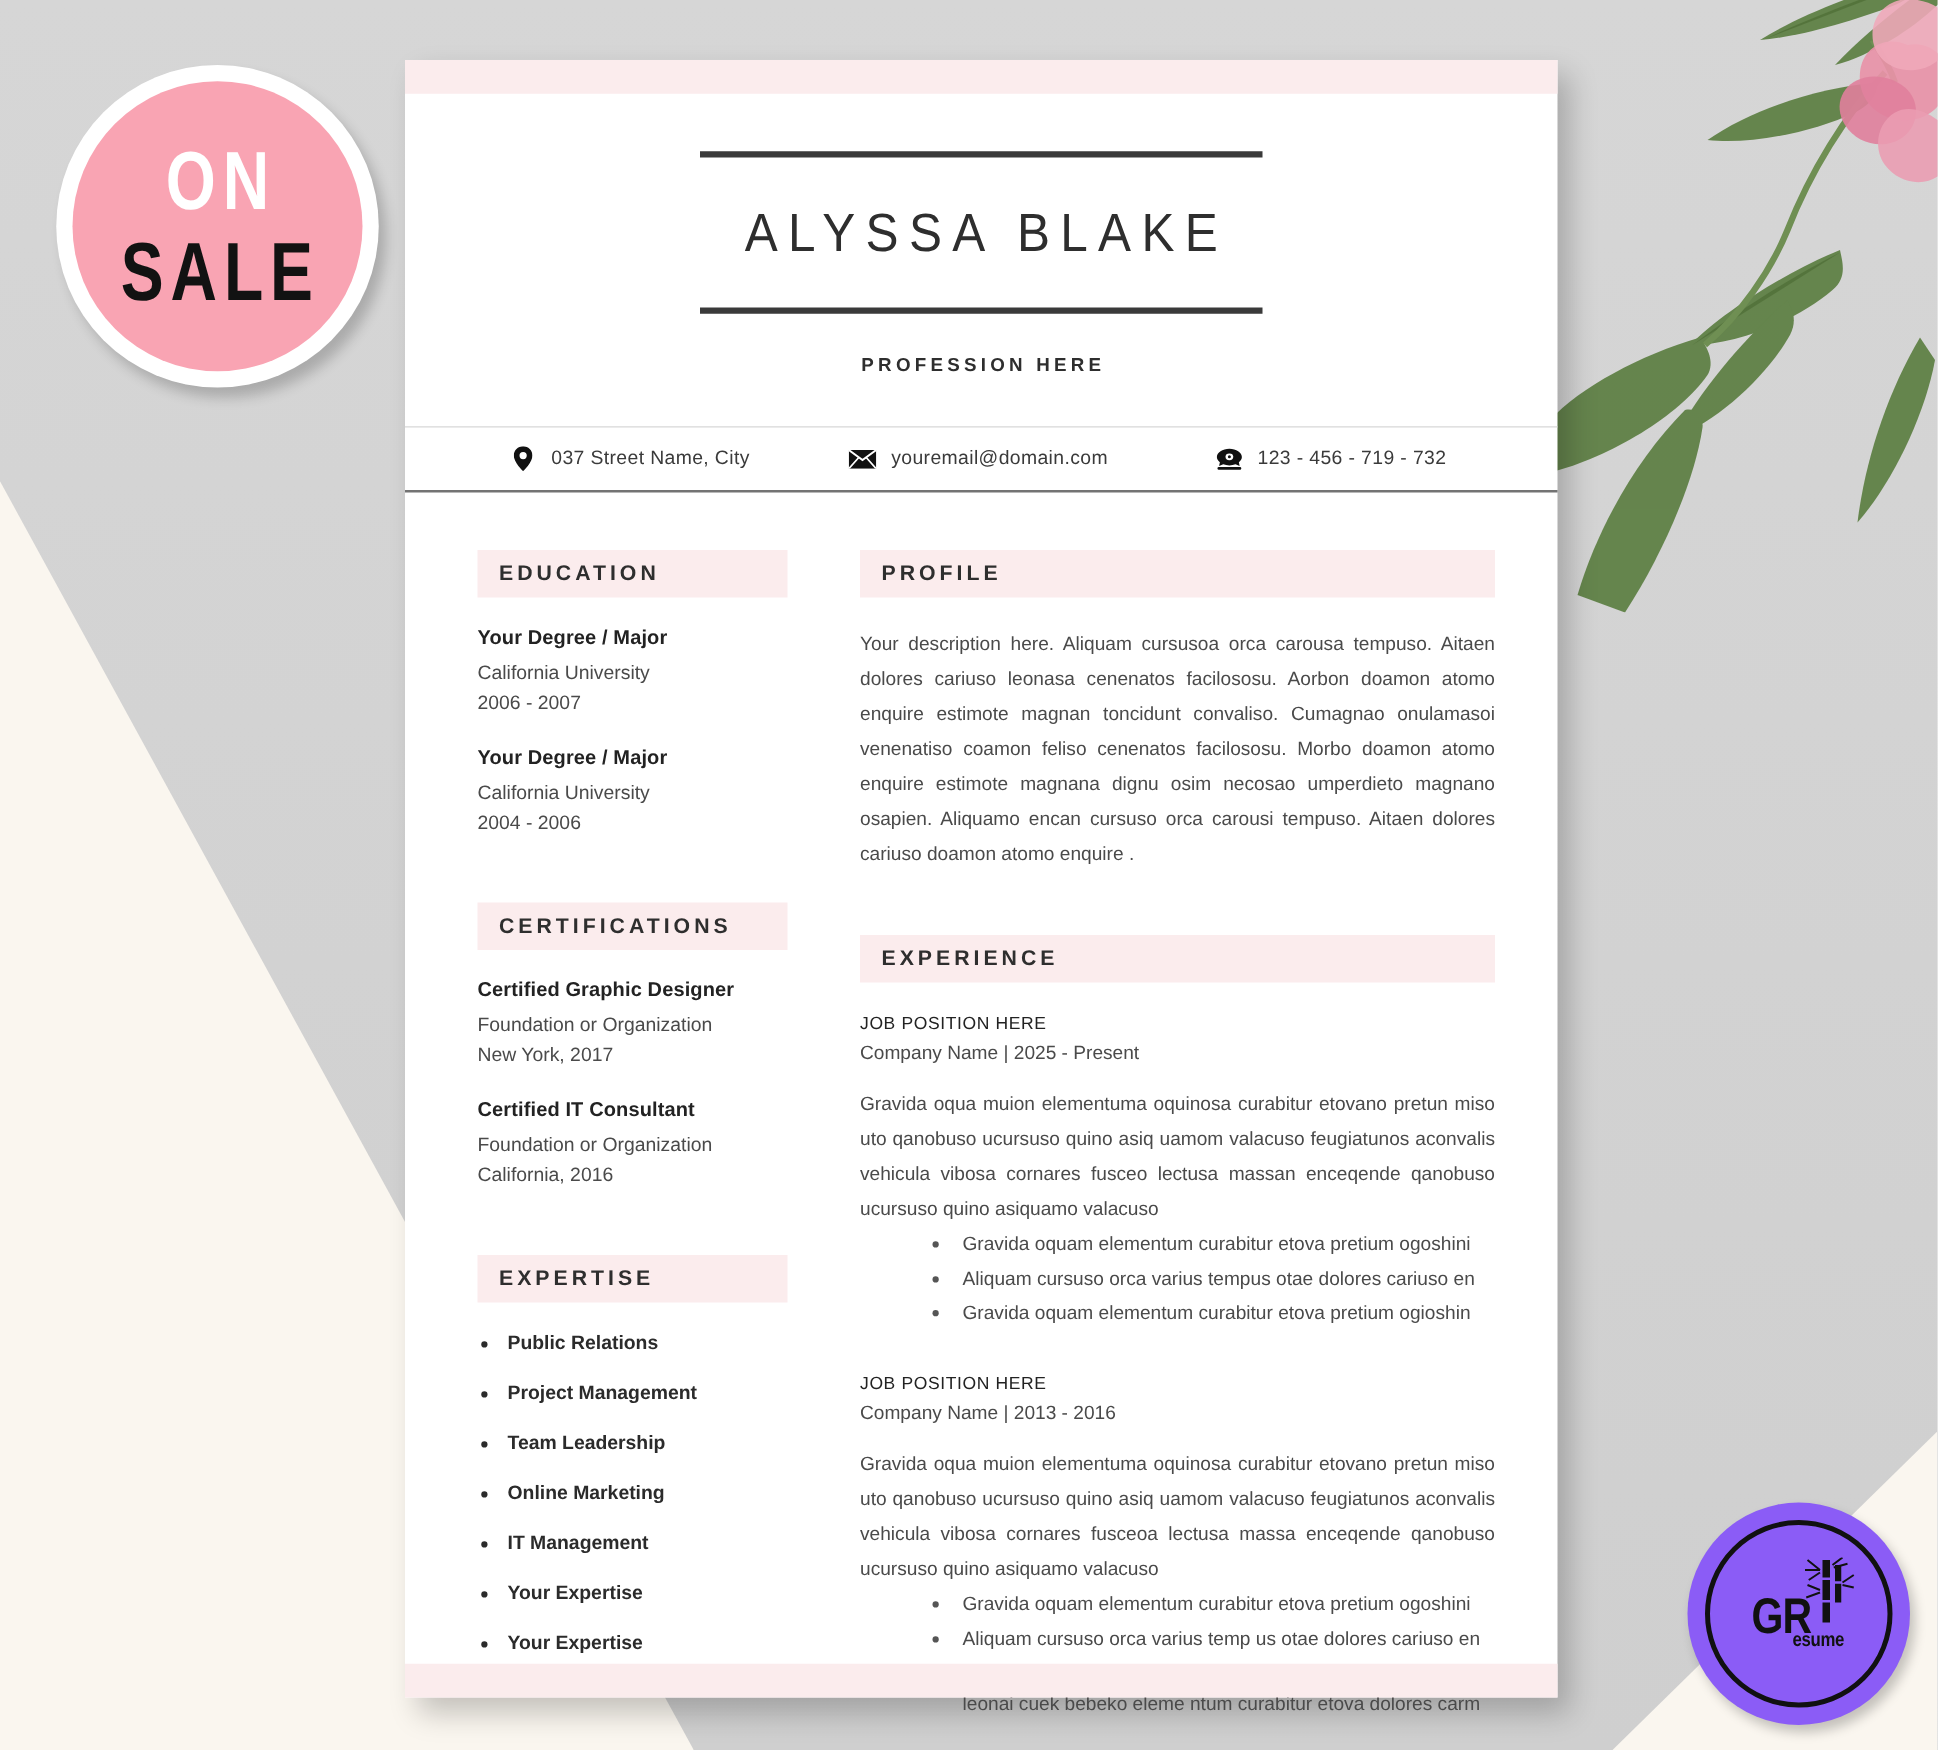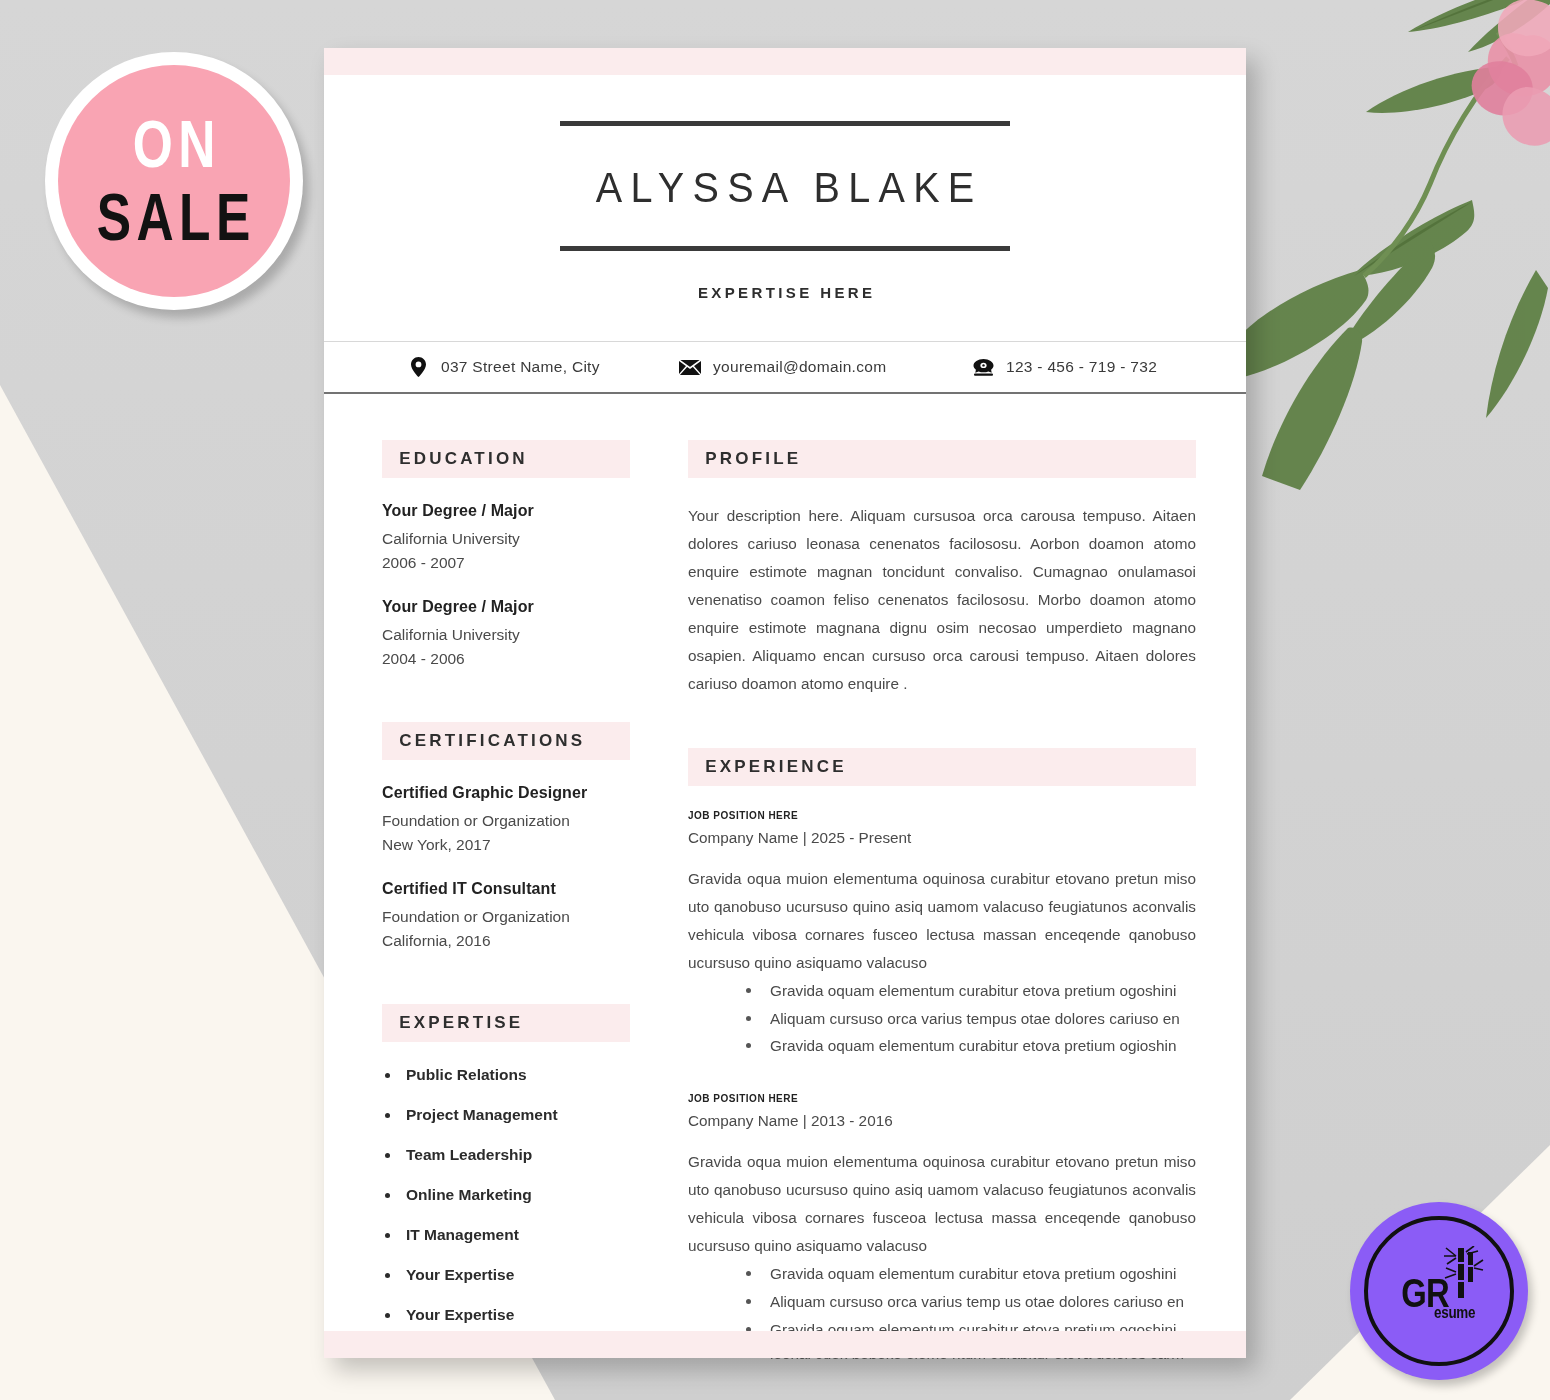--- a/index.html
+++ b/index.html
@@ -238,22 +238,22 @@
   .para {
     font-size: 15.3px;
     color: #4a4a4a;
     line-height: 1.83;
     text-align: justify;
   }
 
   .job { margin-bottom: 34px; }
   .job:last-child { margin-bottom: 0; }
   .job-title {
-    font-size: 10px;
-    font-weight: 700;
+    font-size: 14px;
+    font-weight: 400;
     letter-spacing: .5px;
     color: #222;
     margin-bottom: 8px;
   }
   .job-company {
     font-size: 15.3px;
     color: #4a4a4a;
     margin-bottom: 18px;
   }
   .job-bullets { list-style: none; margin-top: 2px; padding-left: 58px; }
@@ -333,21 +333,21 @@
   </div>
 </div>
 
 <div id="page">
   <div class="page-band"></div>
 
   <div id="name-block">
     <div class="rule"></div>
     <div id="full-name">ALYSSA BLAKE</div>
     <div class="rule"></div>
-    <div id="profession">EXPERTISE HERE</div>
+    <div id="profession">PROFESSION HERE</div>
   </div>
 
   <div id="contact-bar">
     <div class="contact-item" id="ci-address">
       <span class="ci-icon">
         <svg width="15" height="20" viewBox="0 0 15 20">
             <path d="M7.5 0C3.4 0 0 3.3 0 7.4c0 5.4 7.5 12.6 7.5 12.6S15 12.8 15 7.4C15 3.3 11.6 0 7.5 0zm0 10.3a2.9 2.9 0 1 1 0-5.8 2.9 2.9 0 0 1 0 5.8z" fill="#111"></path>
           </svg>
       </span>
       <span>037  Street Name, City</span>

